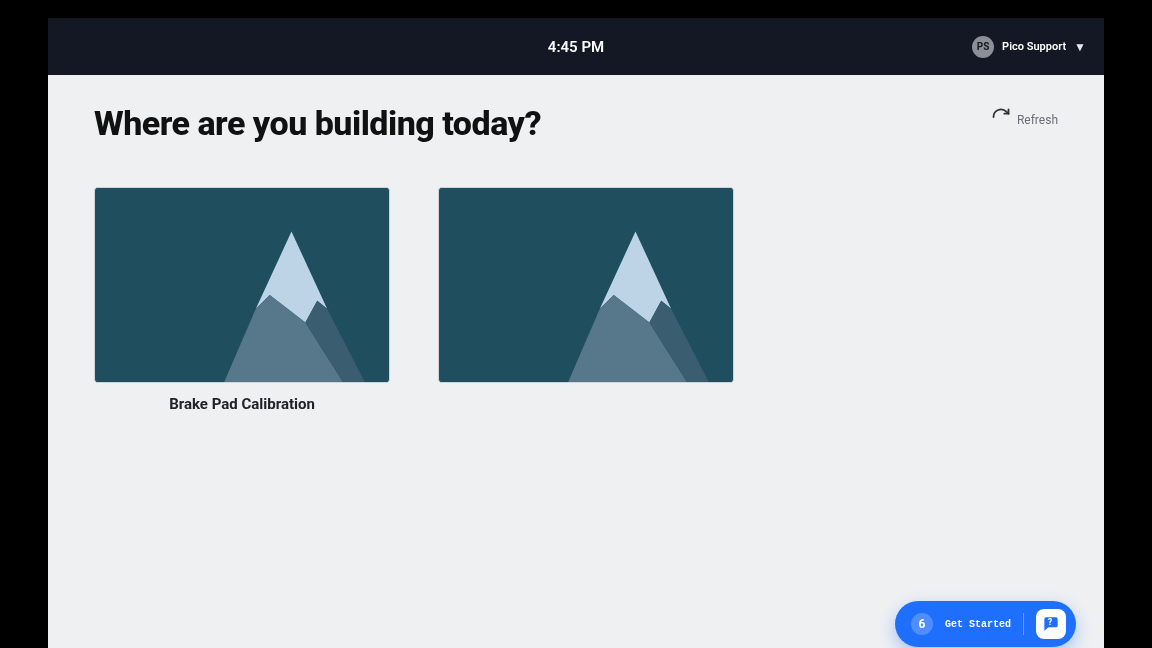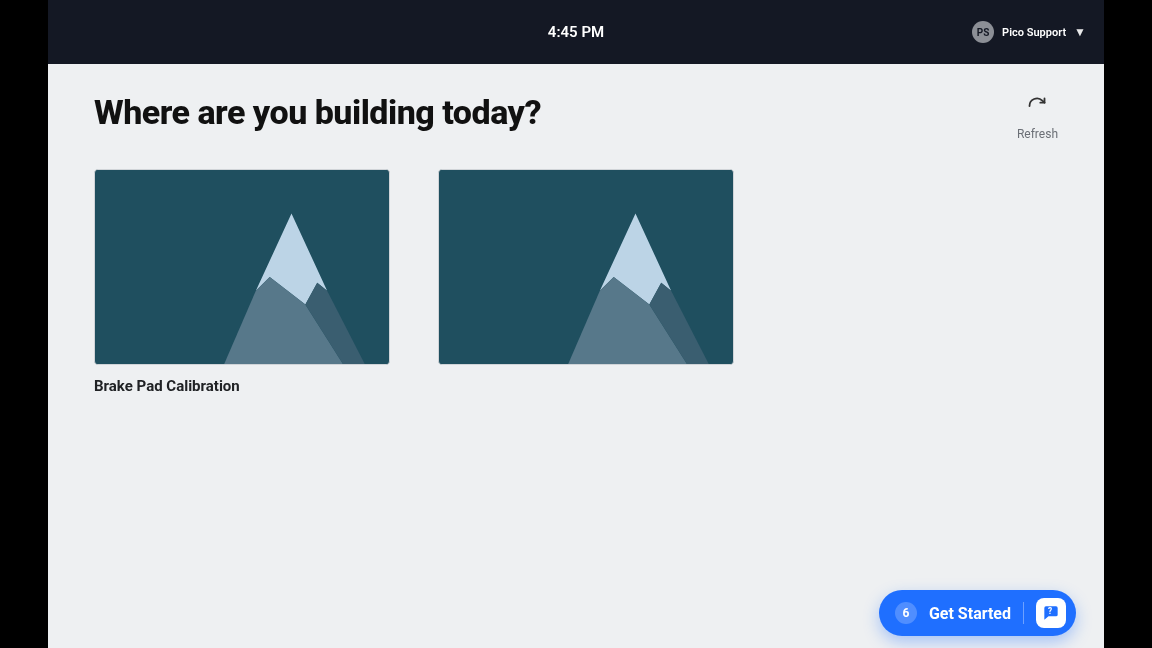--- a/index.html
+++ b/index.html
@@ -1,38 +1,38 @@
 <!DOCTYPE html>
 <html><head>
 <meta charset="utf-8">
 <style>
   * { box-sizing: border-box; margin: 0; padding: 0; }
   html, body { width: 1152px; height: 648px; overflow: hidden; font-family: -apple-system, BlinkMacSystemFont, "Segoe UI", Roboto, Helvetica, Arial, sans-serif; }
   body { background: #000; display: flex; justify-content: center; }
   .stage { width: 1056px; height: 648px; background: #000; position: relative; }
-  .topbar { height: 64px; background: #141824; display: flex; align-items: center; position: relative; color: #fff; }
+  .topbar { height: 57px; background: #141824; display: flex; align-items: center; position: relative; color: #fff; margin-top: 18px; }
   .clock { position: absolute; left: 50%; transform: translateX(-50%); font-size: 15px; font-weight: 600; }
   .user-chip { margin-left: auto; margin-right: 18px; display: flex; align-items: center; gap: 8px; cursor: pointer; }
   .avatar { width: 22px; height: 22px; border-radius: 50%; background: #8c8f96; color: #141824; font-size: 10px; font-weight: 700; display: flex; align-items: center; justify-content: center; }
   .user-name { font-size: 11px; font-weight: 600; }
   .chev { font-size: 12px; opacity: .9; }
   .content { background: #eef0f2; height: calc(648px - 52px); padding: 28px 46px 2px 46px; position: relative; }
   .header-row { display: flex; align-items: flex-start; justify-content: space-between; }
   .page-title { font-size: 34px; font-weight: 800; color: #111; letter-spacing: -0.5px; }
-  .refresh { display: flex; flex-direction: column; align-items: center; gap: 6px; cursor: pointer; margin-top: 4px; }
+  .refresh { display: flex; flex-direction: row; align-items: center; gap: 6px; cursor: pointer; margin-top: 4px; }
   .refresh-icon { font-size: 20px; color: #333; }
   .refresh-label { font-size: 12px; color: #6b6f76; }
-  .cards { margin-top: 28px; display: flex; gap: 48px; }
+  .cards { margin-top: 44px; display: flex; gap: 48px; text-align: center; }
   .card { width: 296px; cursor: pointer; }
   .thumb { width: 296px; height: 196px; background: #1f4f5f; border-radius: 4px; border: 1px solid #d0d4d8; overflow: hidden; position: relative; }
   .thumb svg { position: absolute; left: 0; top: 0; width: 100%; height: 100%; }
   .card-title { margin-top: 12px; font-size: 15px; font-weight: 700; color: #202225; }
   .help-pill { position: absolute; right: 28px; bottom: 24px; height: 46px; background: #1f6fff; border-radius: 23px; display: flex; align-items: center; padding: 0 10px 0 16px; gap: 12px; color: #fff; cursor: pointer; box-shadow: 0 6px 16px rgba(31,111,255,.35); }
   .help-count { width: 22px; height: 22px; border-radius: 50%; background: rgba(255,255,255,.22); font-size: 12px; font-weight: 700; display: flex; align-items: center; justify-content: center; }
-  .help-label { font-size: 16px; font-weight: 700; }
+  .help-label { font-size: 10px; font-weight: 700; font-family: Liberation Mono, monospace; }
   .help-sep { width: 1px; height: 22px; background: rgba(255,255,255,.35); }
   .help-icon { width: 30px; height: 30px; border-radius: 8px; background: #fff; display: flex; align-items: center; justify-content: center; }
   .help-icon svg { display: block; }
 </style>
 </head>
 <body>
 
 <div class="stage">
 
   <div class="topbar">

